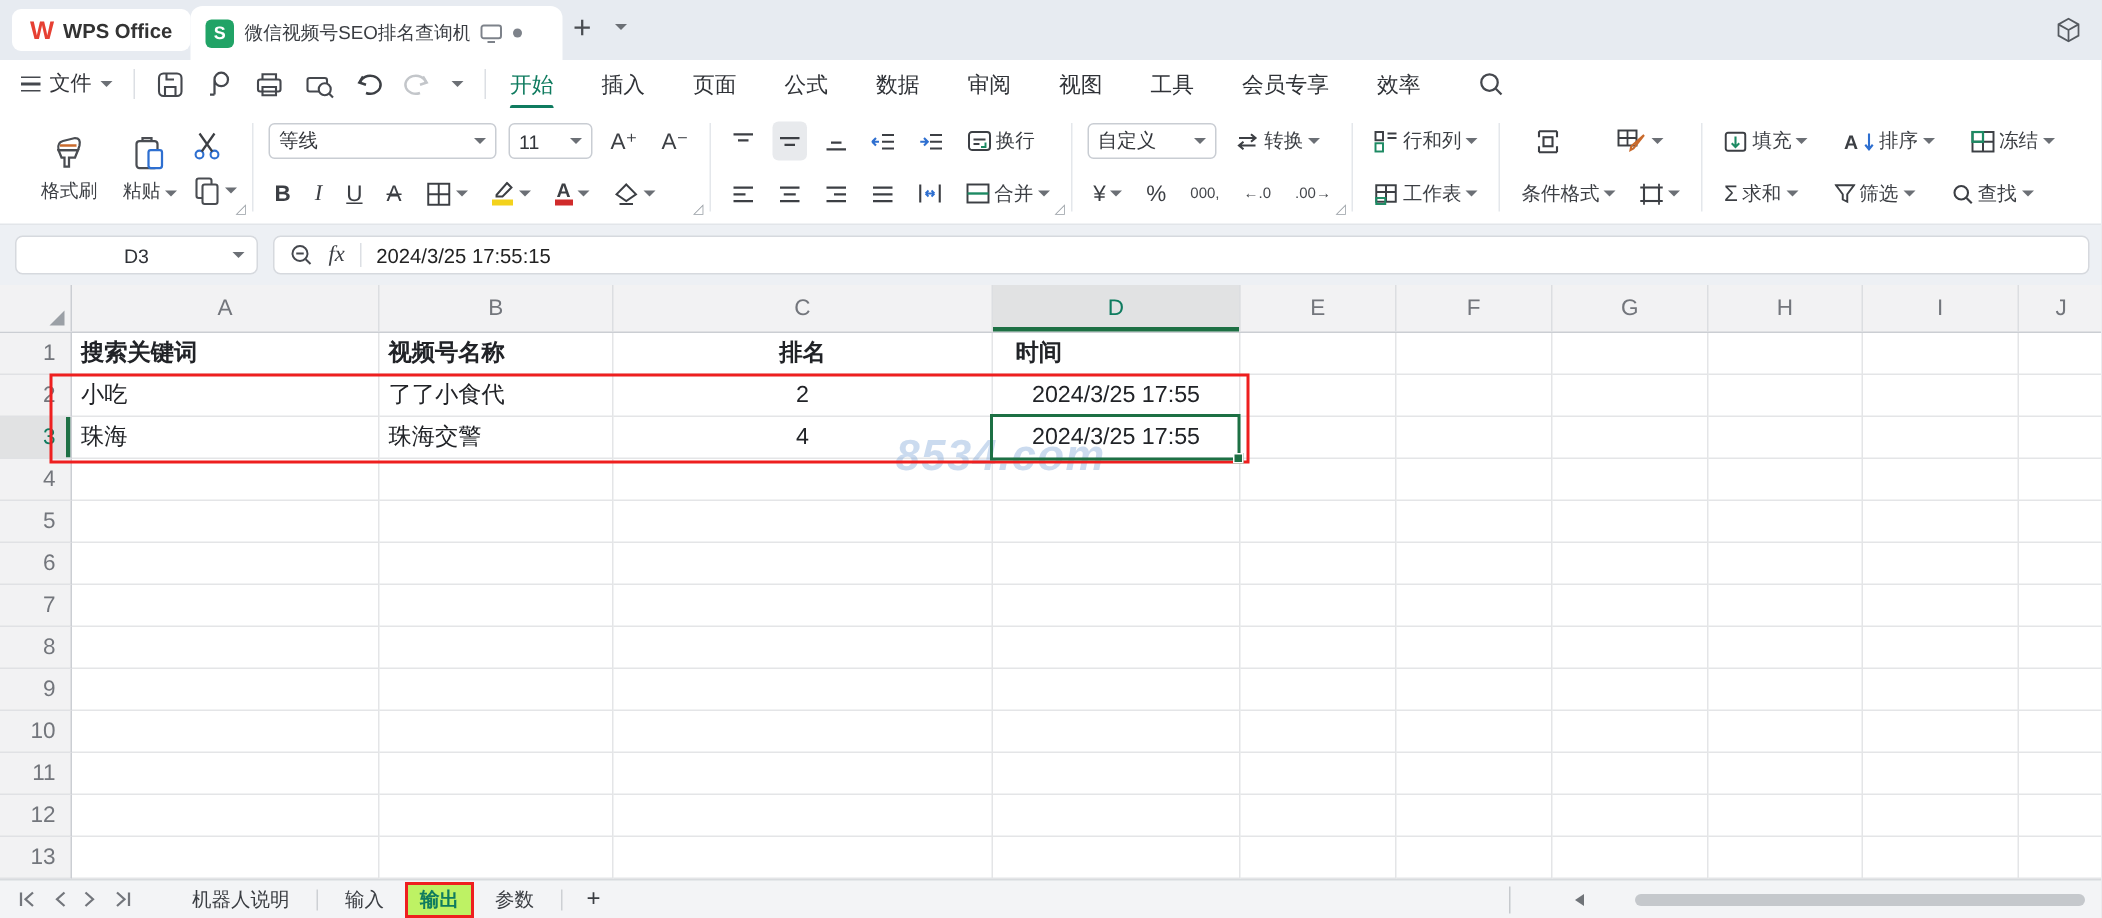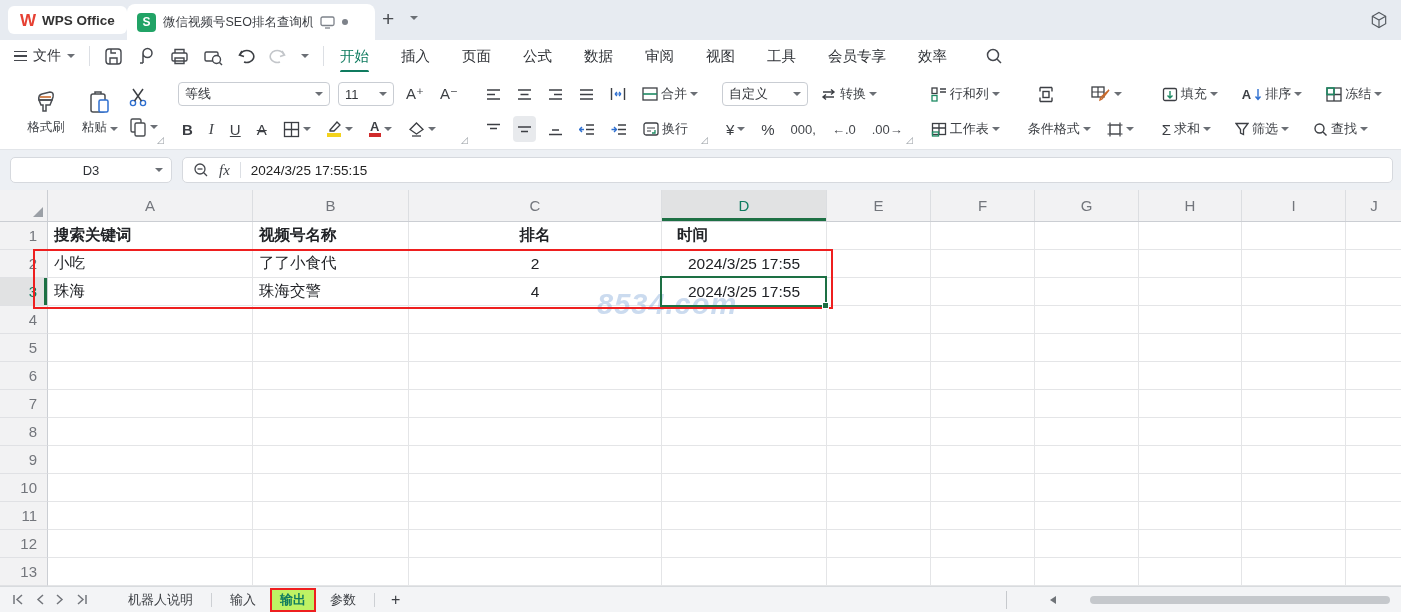--- a/index.html
+++ b/index.html
@@ -50,21 +50,21 @@
     color:#3c3f44;font-size:12.5px;border-radius:4px;}
   .launcher{position:absolute;right:2px;bottom:0px;color:#9aa0a6;font-size:9px;}
   select.rsel,.rsel{height:24px;border:1px solid #c9cdd3;border-radius:4px;background:#fff;color:#33363b;font-size:13px;
     display:flex;align-items:center;justify-content:space-between;padding:0 6px;}
   .yellowbar{display:block;width:14px;height:3.5px;background:#f3d21c;margin-top:1px;}
   .redbar{display:block;width:12px;height:3.5px;background:#d02b2b;margin-top:1px;}
   .bld{font-weight:700;font-size:15px;}
   .itl{font-style:italic;font-family:"Liberation Serif","DejaVu Serif",serif;font-size:15px;}
   .unl{text-decoration:underline;font-size:15px;}
   .stk{text-decoration:line-through;font-size:15px;}
-  .tiny{font-size:13px;color:#44474c;}
+  .tiny{font-size:10px;color:#44474c;}
 
   
   .fbar{position:absolute;left:0;top:150px;width:1401px;height:40px;background:#edf0f4;display:flex;align-items:center;}
   .namebox{position:absolute;left:10px;top:7px;width:162px;height:26px;background:#fff;border:1px solid #d6d9de;border-radius:5px;
     display:flex;align-items:center;justify-content:center;font-size:13px;color:#2e3136;}
   .namebox .chev{position:absolute;right:8px;}
   .ffield{position:absolute;left:182px;top:7px;right:8px;height:26px;background:#fff;border:1px solid #d6d9de;border-radius:5px;
     display:flex;align-items:center;gap:10px;padding:0 10px;font-size:13.5px;color:#222;}
   .fx{font-family:"Liberation Serif","DejaVu Serif",serif;font-style:italic;font-size:15px;color:#3c3f44;}
   .fdiv{width:1px;height:16px;background:#dcdfe4;}
@@ -289,56 +289,20 @@
       </div>
       <span class="launcher">◿</span>
     </div>
 
     <span class="rgsep"></span>
 
     <div class="rgroup">
       <div class="rrow">
         <span class="rbtn">
           <svg class="ic" width="15" height="13" viewBox="0 0 15 13">
-              <path d="M1 2 h13 M1 6.5 h8 M1 11 h13" stroke="#3c3f44" stroke-width="1.5"></path>
-            </svg>
-        </span>
-        <span class="rbtn">
-          <svg class="ic" width="15" height="13" viewBox="0 0 15 13">
-              <path d="M1 2 h13 M3.5 6.5 h8 M1 11 h13" stroke="#3c3f44" stroke-width="1.5"></path>
-            </svg>
-        </span>
-        <span class="rbtn">
-          <svg class="ic" width="15" height="13" viewBox="0 0 15 13">
-              <path d="M1 2 h13 M6 6.5 h8 M1 11 h13" stroke="#3c3f44" stroke-width="1.5"></path>
-            </svg>
-        </span>
-        <span class="rbtn">
-          <svg class="ic" width="15" height="13" viewBox="0 0 15 13">
-              <path d="M1 2 h13 M1 6.5 h13 M1 11 h13" stroke="#3c3f44" stroke-width="1.5"></path>
-            </svg>
-        </span>
-        <span class="rbtn">
-          <svg class="ic" width="16" height="14" viewBox="0 0 16 14">
-              <path d="M1.5 1 v12 M14.5 1 v12" stroke="#3c3f44" stroke-width="1.4"></path>
-              <path d="M5 7 h6 M5 7 l2 -2 M5 7 l2 2 M11 7 l-2 -2 M11 7 l-2 2" stroke="#2e6fd0" stroke-width="1.2" fill="none"></path>
-            </svg>
-        </span>
-        <span class="rbtn">
-          <svg class="ic" width="16" height="14" viewBox="0 0 16 14">
-              <rect x="1" y="1" width="14" height="12" fill="none" stroke="#3c3f44" stroke-width="1.3"></rect>
-              <path d="M1 7 h14" stroke="#1d8a63" stroke-width="1.6"></path>
-            </svg>
-          <span>合并</span>
-          <span class="chev"></span>
-        </span>
-      </div>
-      <div class="rrow">
-        <span class="rbtn">
-          <svg class="ic" width="15" height="13" viewBox="0 0 15 13">
               <path d="M1 1.5 h13 M4 5.5 h7" stroke="#3c3f44" stroke-width="1.5"></path>
             </svg>
         </span>
         <span class="rbtn sel">
           <svg class="ic" width="15" height="13" viewBox="0 0 15 13">
               <path d="M1 4 h13 M4 8.5 h7" stroke="#3c3f44" stroke-width="1.5"></path>
             </svg>
         </span>
         <span class="rbtn">
           <svg class="ic" width="15" height="13" viewBox="0 0 15 13">
@@ -357,20 +321,56 @@
               <path d="M0.5 6.5 H5 M3 4 L5.5 6.5 3 9" stroke="#2e6fd0" stroke-width="1.4" fill="none"></path>
             </svg>
         </span>
         <span class="rbtn">
           <svg class="ic" width="16" height="14" viewBox="0 0 16 14">
               <rect x="1" y="1" width="14" height="12" rx="2" fill="none" stroke="#3c3f44" stroke-width="1.3"></rect>
               <path d="M4 6 h8 M4 9 h4" stroke="#3c3f44" stroke-width="1.2"></path>
               <path d="M12 8 v3 h-3" fill="none" stroke="#1d8a63" stroke-width="1.3"></path>
             </svg>
           <span>换行</span>
+        </span>
+      </div>
+      <div class="rrow">
+        <span class="rbtn">
+          <svg class="ic" width="15" height="13" viewBox="0 0 15 13">
+              <path d="M1 2 h13 M1 6.5 h8 M1 11 h13" stroke="#3c3f44" stroke-width="1.5"></path>
+            </svg>
+        </span>
+        <span class="rbtn">
+          <svg class="ic" width="15" height="13" viewBox="0 0 15 13">
+              <path d="M1 2 h13 M3.5 6.5 h8 M1 11 h13" stroke="#3c3f44" stroke-width="1.5"></path>
+            </svg>
+        </span>
+        <span class="rbtn">
+          <svg class="ic" width="15" height="13" viewBox="0 0 15 13">
+              <path d="M1 2 h13 M6 6.5 h8 M1 11 h13" stroke="#3c3f44" stroke-width="1.5"></path>
+            </svg>
+        </span>
+        <span class="rbtn">
+          <svg class="ic" width="15" height="13" viewBox="0 0 15 13">
+              <path d="M1 2 h13 M1 6.5 h13 M1 11 h13" stroke="#3c3f44" stroke-width="1.5"></path>
+            </svg>
+        </span>
+        <span class="rbtn">
+          <svg class="ic" width="16" height="14" viewBox="0 0 16 14">
+              <path d="M1.5 1 v12 M14.5 1 v12" stroke="#3c3f44" stroke-width="1.4"></path>
+              <path d="M5 7 h6 M5 7 l2 -2 M5 7 l2 2 M11 7 l-2 -2 M11 7 l-2 2" stroke="#2e6fd0" stroke-width="1.2" fill="none"></path>
+            </svg>
+        </span>
+        <span class="rbtn">
+          <svg class="ic" width="16" height="14" viewBox="0 0 16 14">
+              <rect x="1" y="1" width="14" height="12" fill="none" stroke="#3c3f44" stroke-width="1.3"></rect>
+              <path d="M1 7 h14" stroke="#1d8a63" stroke-width="1.6"></path>
+            </svg>
+          <span>合并</span>
+          <span class="chev"></span>
         </span>
       </div>
       <span class="launcher">◿</span>
     </div>
 
     <span class="rgsep"></span>
 
     <div class="rgroup">
       <div class="rrow">
         <span class="rsel" style="width:86px;">

